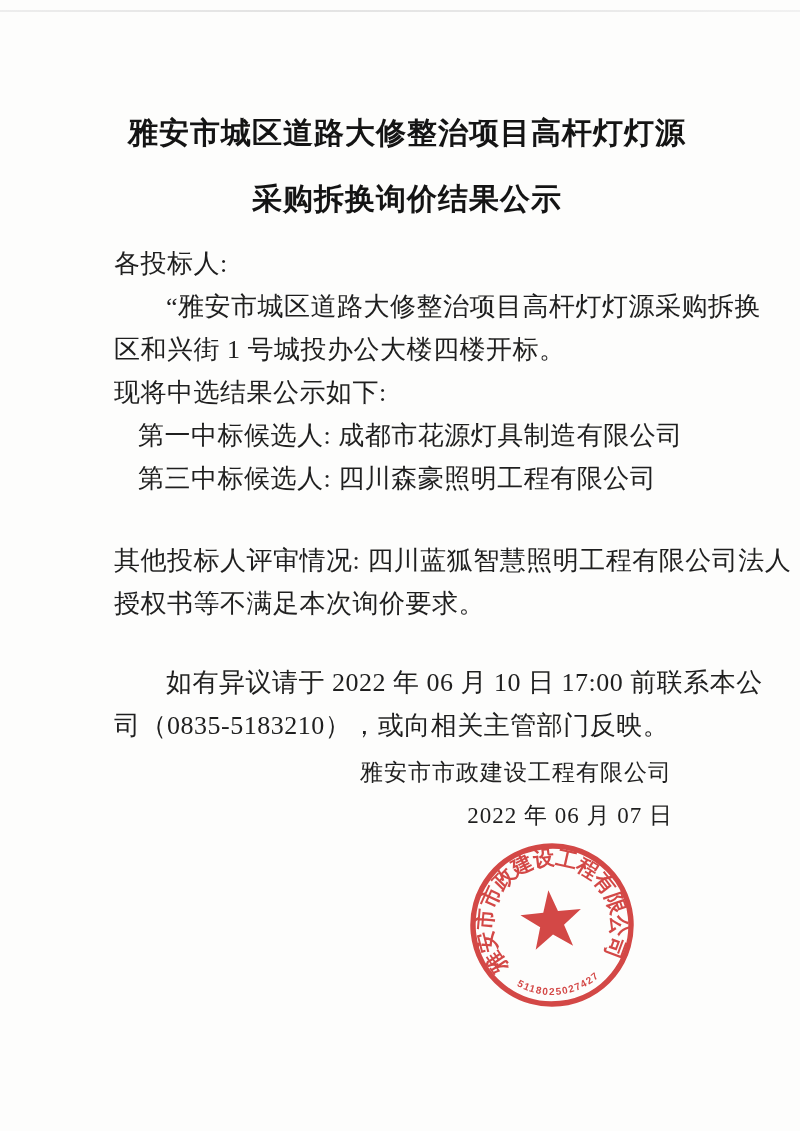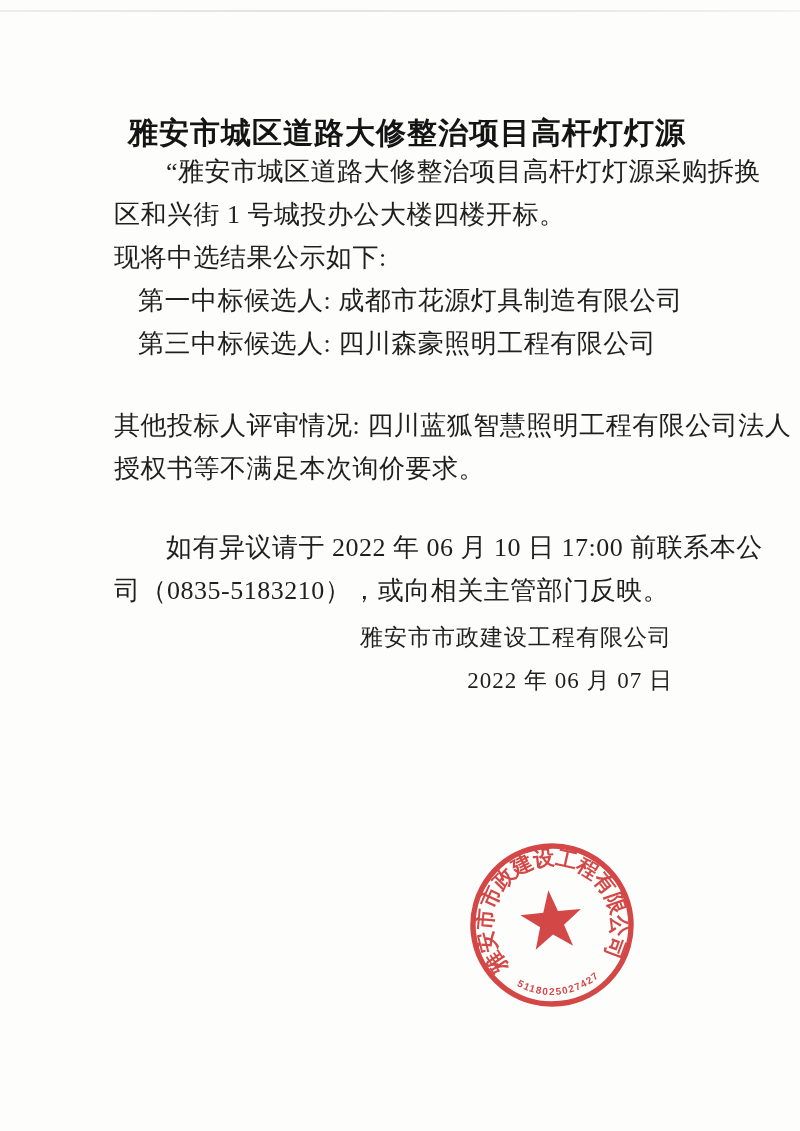--- a/index.html
+++ b/index.html
@@ -69,21 +69,23 @@
 </style>
 </head>
 <body>
 
 <div class="page">
 
   <div class="scan-line"></div>
 
   <div class="content">
     <div class="title-line">雅安市城区道路大修整治项目高杆灯灯源</div>
+    <div class="title-line second">采购拆换询价结果公示</div>
 
+    <div class="body-line first-body">各投标人:</div>
     <div class="body-line indent2">“雅安市城区道路大修整治项目高杆灯灯源采购拆换</div>
     <div class="body-line">区和兴街 1 号城投办公大楼四楼开标。</div>
     <div class="body-line">现将中选结果公示如下:</div>
     <div class="body-line indent1">第一中标候选人: 成都市花源灯具制造有限公司</div>
     <div class="body-line indent1">第三中标候选人: 四川森豪照明工程有限公司</div>
     <div class="body-line gap-39">其他投标人评审情况: 四川蓝狐智慧照明工程有限公司法人</div>
     <div class="body-line">授权书等不满足本次询价要求。</div>
     <div class="body-line indent2 gap-36">如有异议请于 2022 年 06 月 10 日 17:00 前联系本公</div>
     <div class="body-line">司（0835-5183210），或向相关主管部门反映。</div>
 

